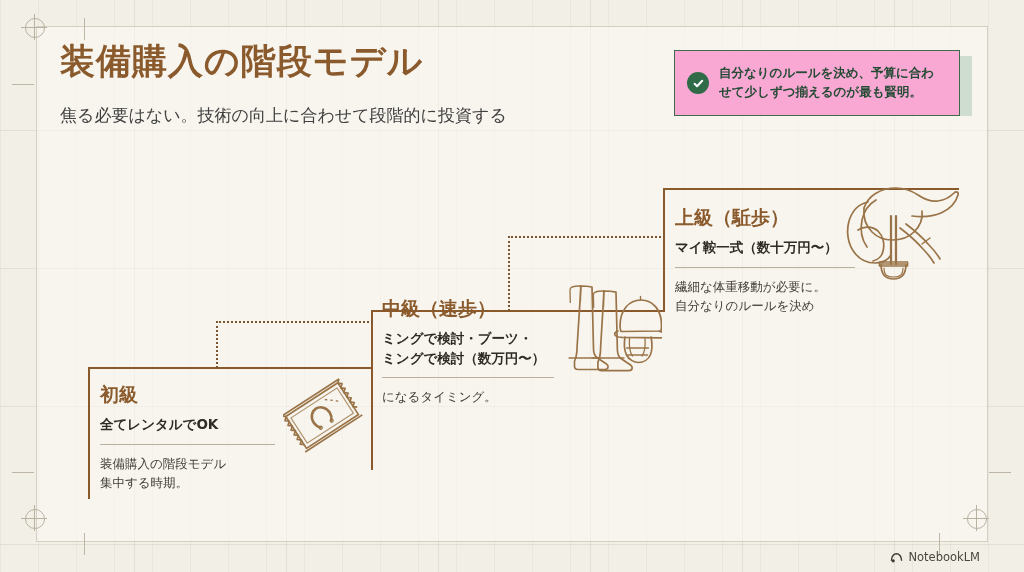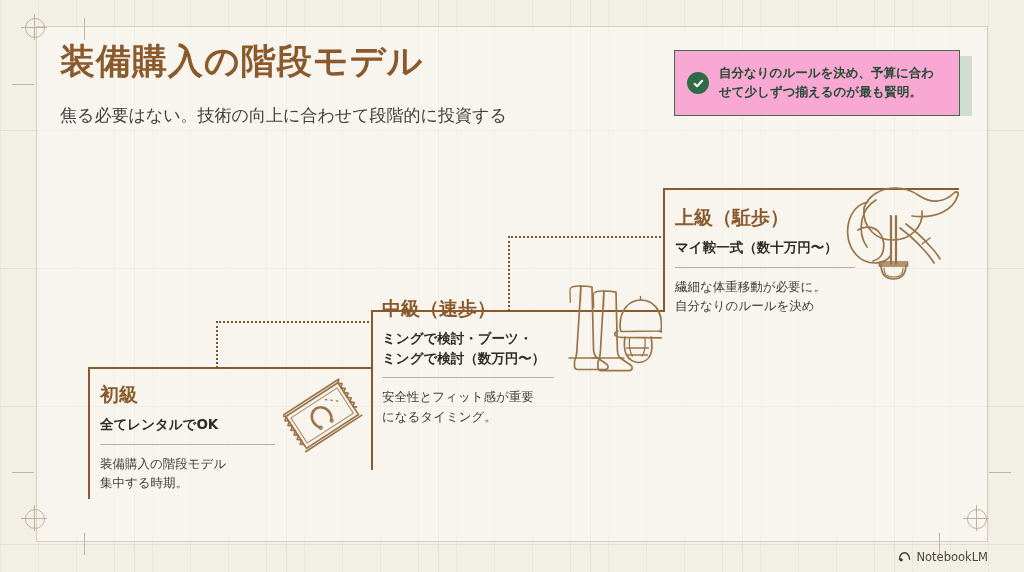--- a/index.html
+++ b/index.html
@@ -157,23 +157,23 @@
     color: #413c34;
     line-height: 1.55;
   }
 
   
   .icon-wrap { position: absolute; }
 
   
   .footer {
     position: absolute;
-    right: 36px; bottom: 8px;
+    right: 44px; bottom: 8px;
     display: flex;
-    align-items: flex-start;
+    align-items: flex-end;
     gap: 5px;
   }
   .footer-text {
     font-size: 11.5px;
     color: #4a463e;
   }
 </style>
 </head>
 <body>
 
@@ -265,21 +265,20 @@
   </div>
 
   <div class="step" style="left:382px; top:296px; width:172px;">
     <div class="step-level">中級（速歩）</div>
     <div class="step-headline">
       <div>ミングで検討・ブーツ・</div>
       <div>ミングで検討（数万円〜）</div>
     </div>
     <div class="step-rule"></div>
     <div class="step-desc">
-      <div>安全性とフィット感が重要</div>
       <div>になるタイミング。</div>
     </div>
   </div>
 
   <div class="icon-wrap" style="left:556px; top:278px;">
     <svg width="106" height="104" viewBox="0 0 106 104" fill="none" stroke="#9a7448" stroke-width="1.7" stroke-linejoin="round" stroke-linecap="round">
 
       <path d="M25 8 c6 0 11 1 11 1 l1.5 62 c0 0 0 6 4 9 l9 6 c2.5 1.7 2 5.5 -1.5 5.5
                h-27 c-2.5 0 -3.5 -1.5 -3.5 -3.5 v-4 c0 -2 1 -3 1.5 -5
                c1 -4 1.2 -8 1.2 -12 z"></path>

